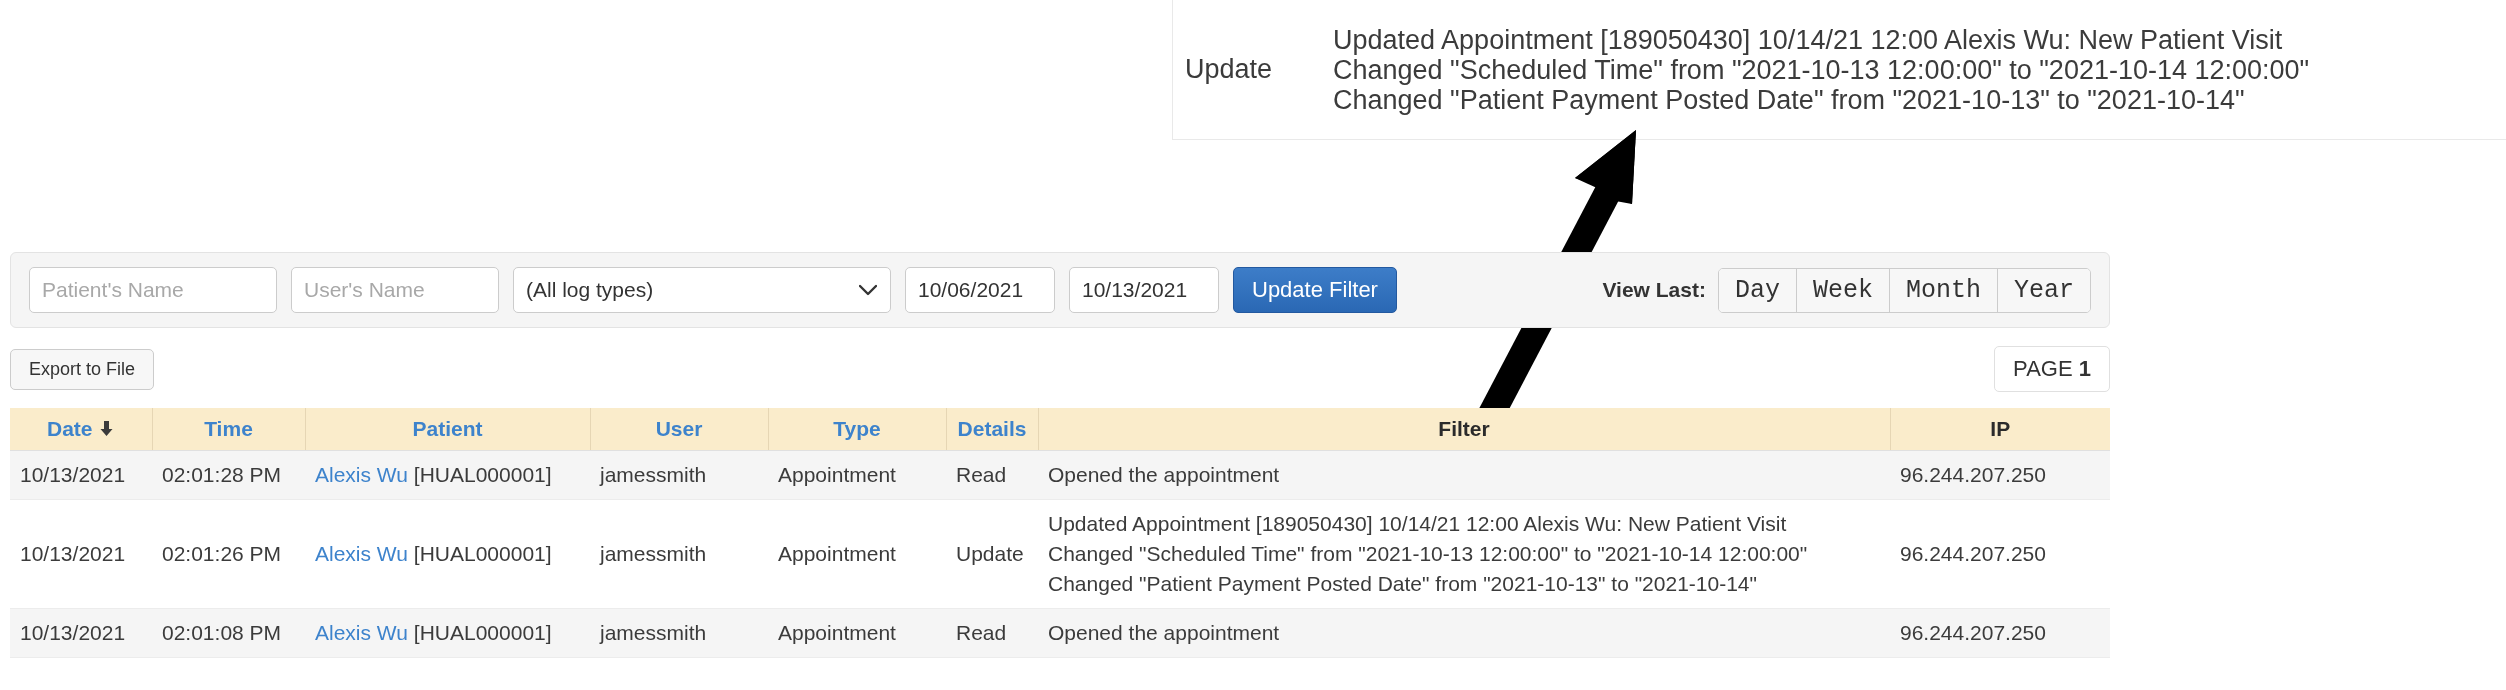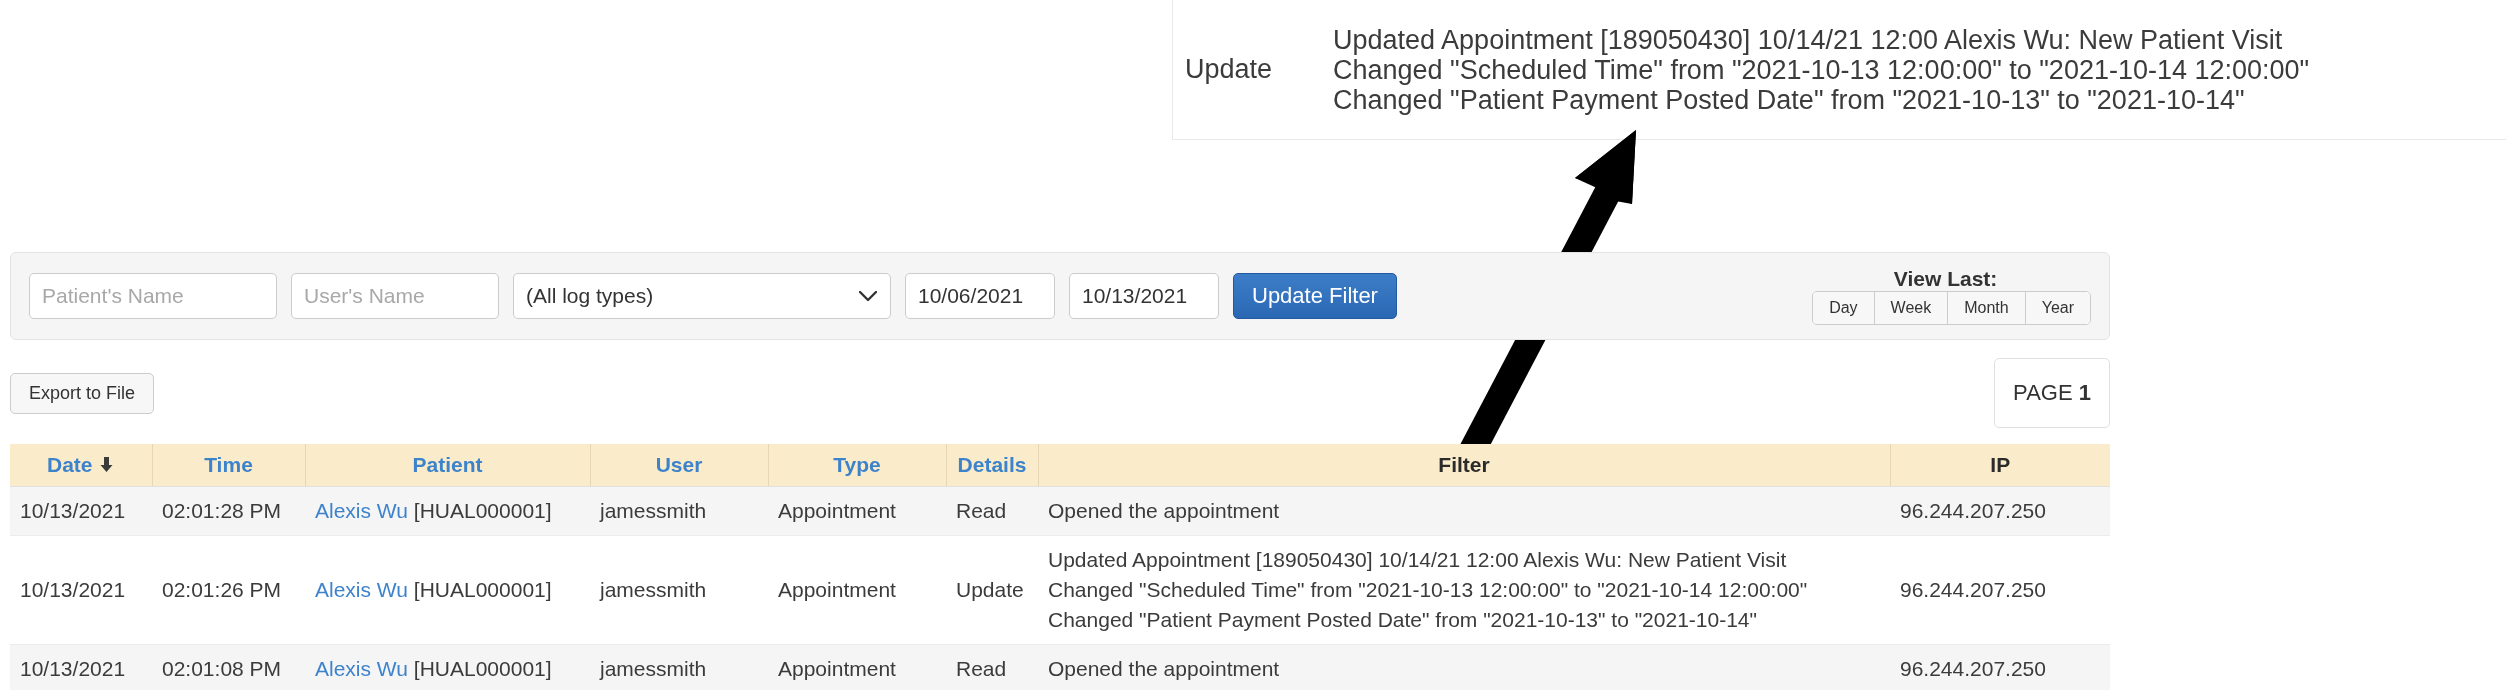--- a/index.html
+++ b/index.html
@@ -150,41 +150,40 @@
     font-family: Liberation Sans, sans-serif;
     font-size: 22px;
     padding: 0 18px;
     cursor: pointer;
   }
 
   #view-last-group {
     margin-left: auto;
     display: flex;
     align-items: center;
-    flex-direction: column;
   }
   #view-last-label {
     font-size: 21px;
     font-weight: bold;
     color: #333333;
     margin-right: 12px;
   }
   #view-last-buttons {
     display: flex;
     border: 1px solid #cccccc;
     border-radius: 5px;
     overflow: hidden;
     background: #f7f7f7;
   }
   .vl-btn {
     background: #f7f7f7;
     border: none;
     border-right: 1px solid #cccccc;
-    font-family: Liberation Sans, sans-serif;
-    font-size: 16px;
+    font-family: Liberation Mono, monospace;
+    font-size: 25px;
     color: #333333;
     padding: 7px 16px;
     cursor: pointer;
   }
   .vl-btn:last-child { border-right: none; }
 
   
   #action-row {
     margin: 18px 0 16px 10px;
     width: 2100px;
@@ -201,21 +200,21 @@
     padding: 9px 18px;
     cursor: pointer;
   }
   #page-indicator {
     margin-left: auto;
     background: #ffffff;
     border: 1px solid #e0e0e0;
     border-radius: 5px;
     font-size: 22px;
     color: #333333;
-    padding: 21px 18px;
+    padding: 9px 18px;
   }
   #page-indicator b { font-weight: bold; }
 
   
   #audit-table {
     margin-left: 10px;
     width: 2100px;
     border-collapse: collapse;
     table-layout: fixed;
     font-size: 21px;

